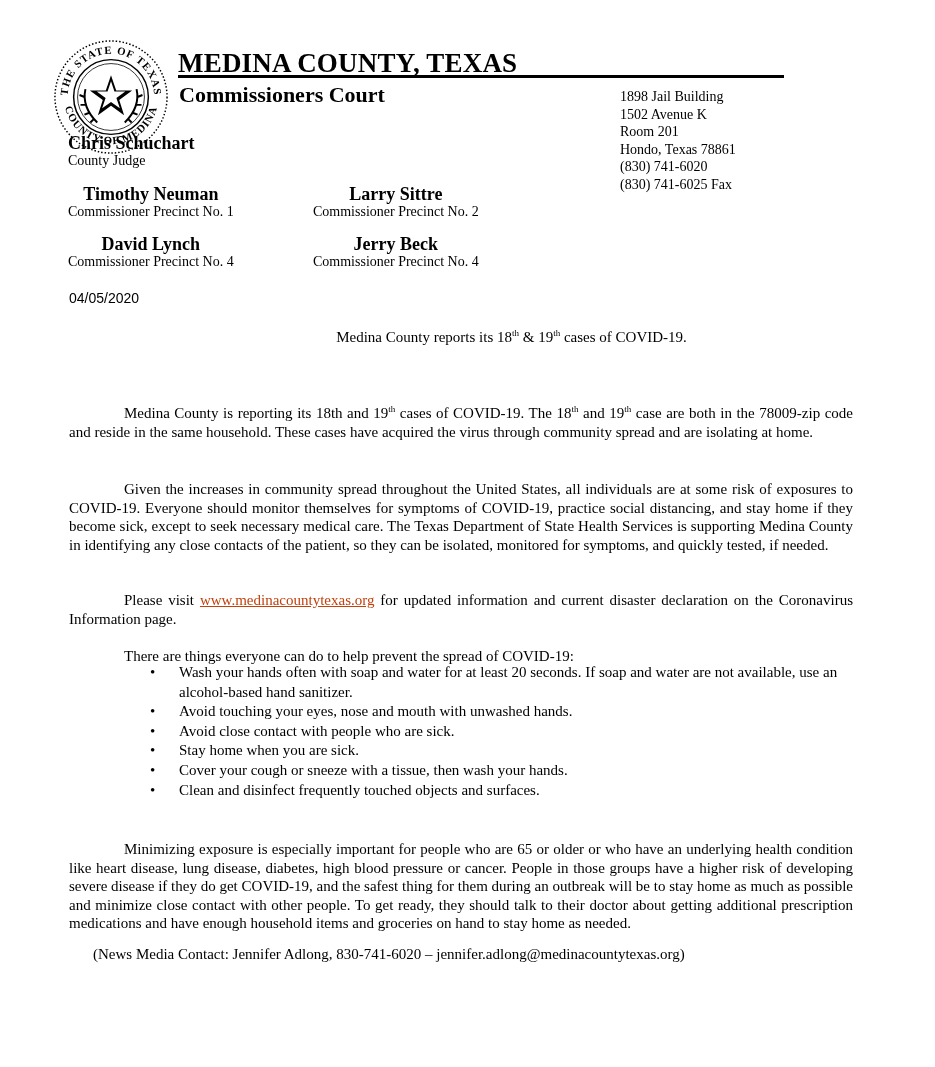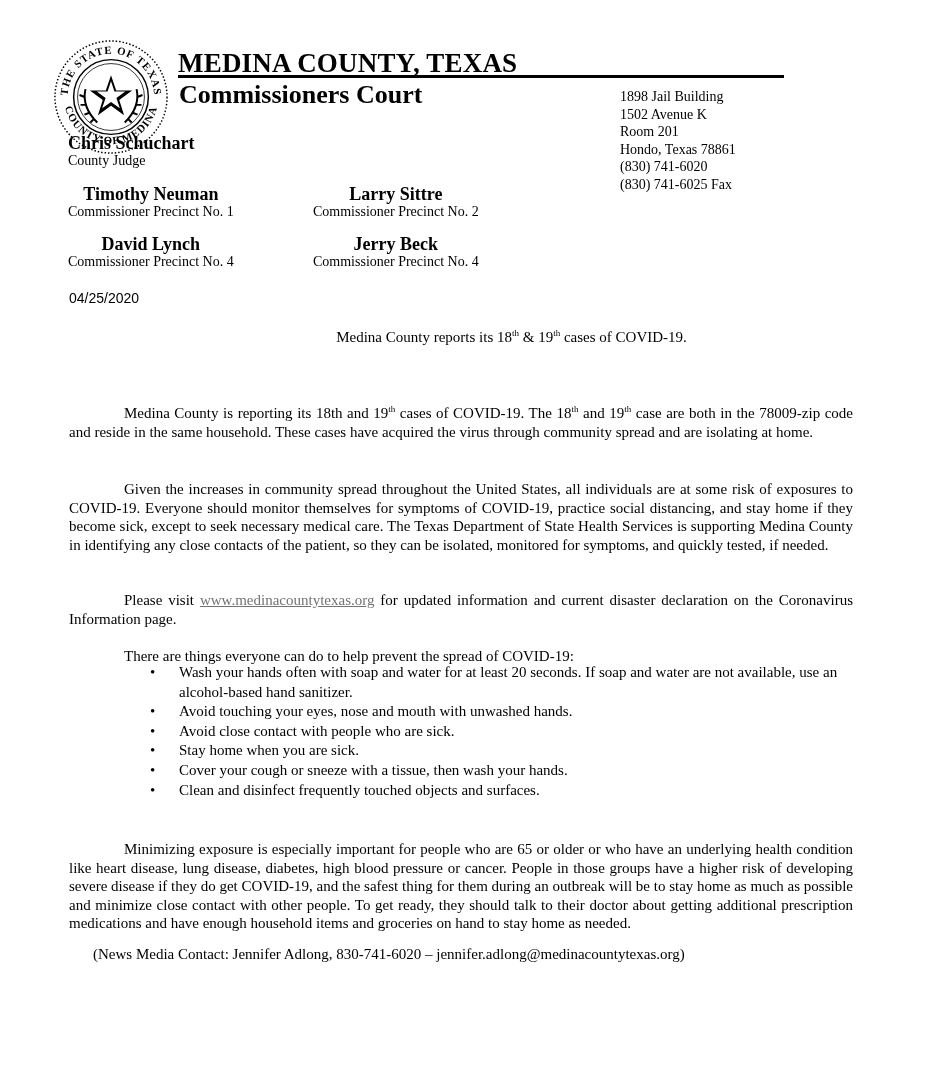--- a/index.html
+++ b/index.html
@@ -1,32 +1,32 @@
 <!DOCTYPE html>
 <html><head>
 <meta charset="utf-8">
 <style>
   html, body { margin: 0; padding: 0; background: #ffffff; }
   body { width: 935px; height: 1067px; position: relative; overflow: hidden; color: #000; font-family: "Liberation Serif", serif; }
   .abs { position: absolute; }
   .seal { left: 52px; top: 38px; width: 118px; height: 118px; }
   .title { left: 178px; top: 48px; font-size: 27px; font-weight: bold; letter-spacing: 0.2px; white-space: nowrap; line-height: 30px; }
   .title-rule { left: 178px; top: 75px; width: 606px; height: 3px; background: #000; }
-  .subtitle { left: 179px; top: 82px; font-size: 26px; font-weight: bold; line-height: 26px; white-space: nowrap; }
+  .subtitle { left: 179px; top: 82px; font-size: 22px; font-weight: bold; line-height: 26px; white-space: nowrap; }
   .address { left: 620px; top: 88px; font-size: 14px; line-height: 17.5px; }
   .address div { white-space: nowrap; }
   .official { font-size: 14px; line-height: 17px; white-space: nowrap; }
   .official .name { font-weight: bold; font-size: 18px; text-align: center; }
   .date { left: 69px; top: 290px; font-family: "Liberation Sans", sans-serif; font-size: 14px; }
   .headline { left: 0; width: 935px; top: 328px; text-align: center; font-size: 15px; margin-left: 44px; }
   .headline sup { font-size: 9px; }
   .body { left: 69px; width: 784px; font-size: 15px; line-height: 18.6px; text-align: justify; margin-top: 22px; }
   .body p { margin: 0; text-indent: 55px; }
   .body sup { font-size: 9px; line-height: 0; }
-  a.link { color: #737373; text-decoration: underline; }
+  a.link { color: #c2410c; text-decoration: underline; }
   .bullets { left: 150px; width: 704px; font-size: 15px; line-height: 19.6px; margin: 0; padding: 0; list-style: none; }
   .bullets li { position: relative; padding-left: 29px; }
   .bullets li .dot { position: absolute; left: 0; top: 0; }
   .contact { left: 69px; top: 946px; font-size: 15px; white-space: nowrap; margin-left: 24px; }
 </style>
 </head>
 <body>
 
 <svg class="abs seal" viewBox="0 0 120 120">
   <defs>
@@ -75,21 +75,21 @@
 </div>
 <div class="abs official" style="left:68px; top:236px;">
   <div class="name">David Lynch</div>
   <div>Commissioner Precinct No. 4</div>
 </div>
 <div class="abs official" style="left:313px; top:236px;">
   <div class="name">Jerry Beck</div>
   <div>Commissioner Precinct No. 4</div>
 </div>
 
-<div class="abs date">04/25/2020</div>
+<div class="abs date">04/05/2020</div>
 
 <div class="abs headline"><span>Medina County reports its 18</span><sup>th</sup><span> &amp; 19</span><sup>th</sup><span> cases of COVID-19.</span></div>
 
 <div class="abs body" style="top:382px;">
   <p><span>Medina County is reporting its 18th and 19</span><sup>th</sup><span> cases of COVID-19.  The 18</span><sup>th</sup><span> and 19</span><sup>th</sup><span> case are both in the 78009-zip code and reside in the same household.  These cases have acquired the virus through community spread and are isolating at home.</span></p>
 </div>
 
 <div class="abs body" style="top:458px;">
   <p>Given the increases in community spread throughout the United States, all individuals are at some risk of exposures to COVID-19.  Everyone should monitor themselves for symptoms of COVID-19, practice social distancing, and stay home if they become sick, except to seek necessary medical care.  The Texas Department of State Health Services is supporting Medina County in identifying any close contacts of the patient, so they can be isolated, monitored for symptoms, and quickly tested, if needed.</p>
 </div>

